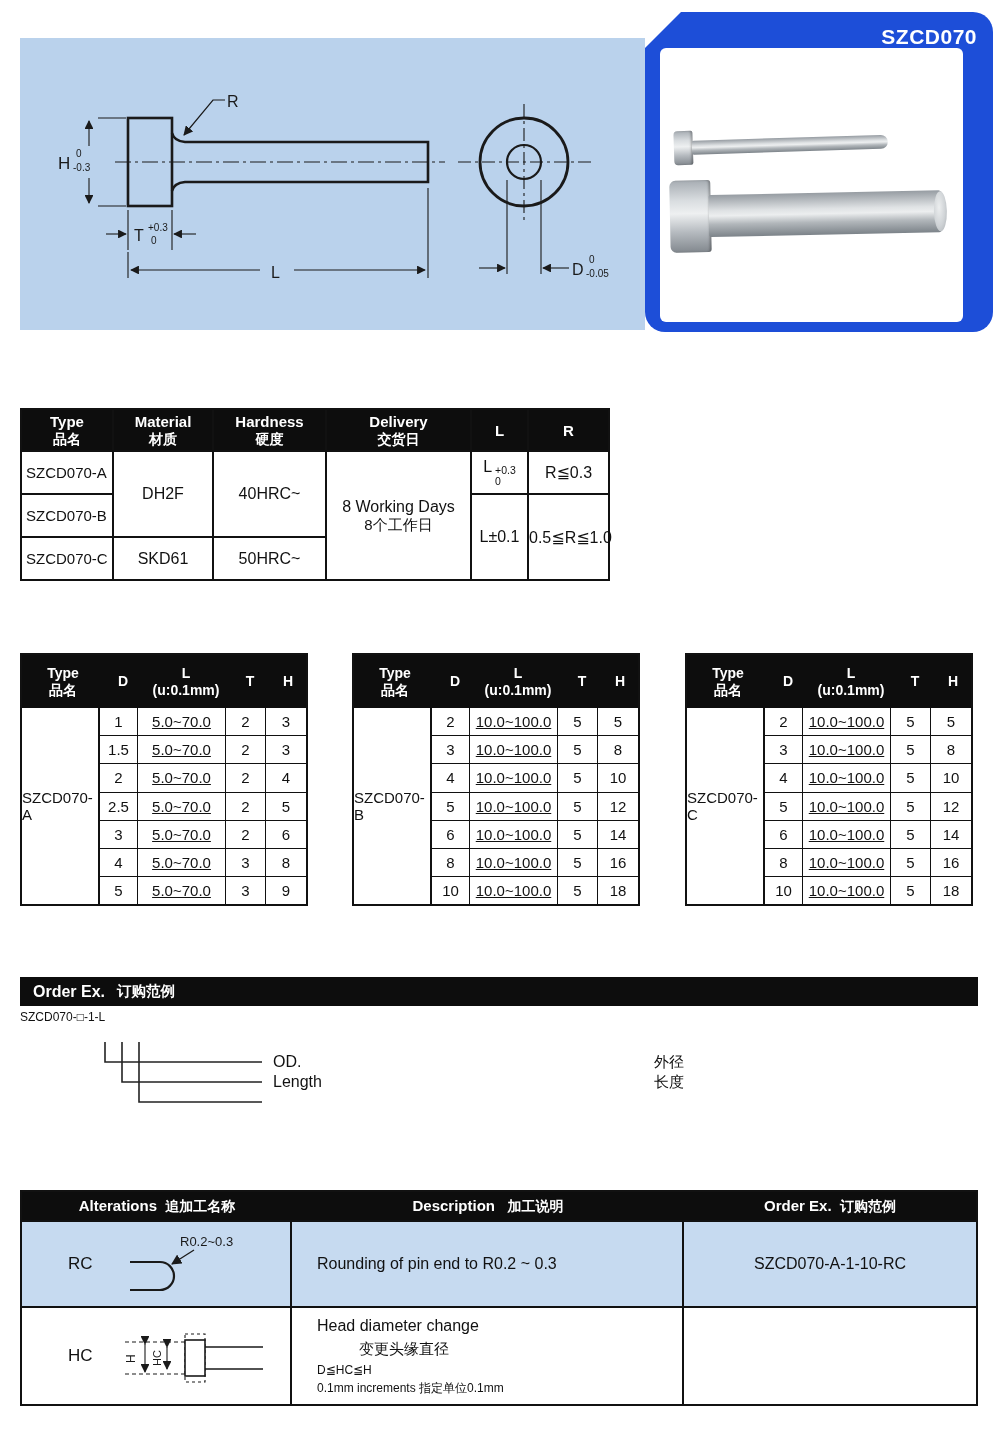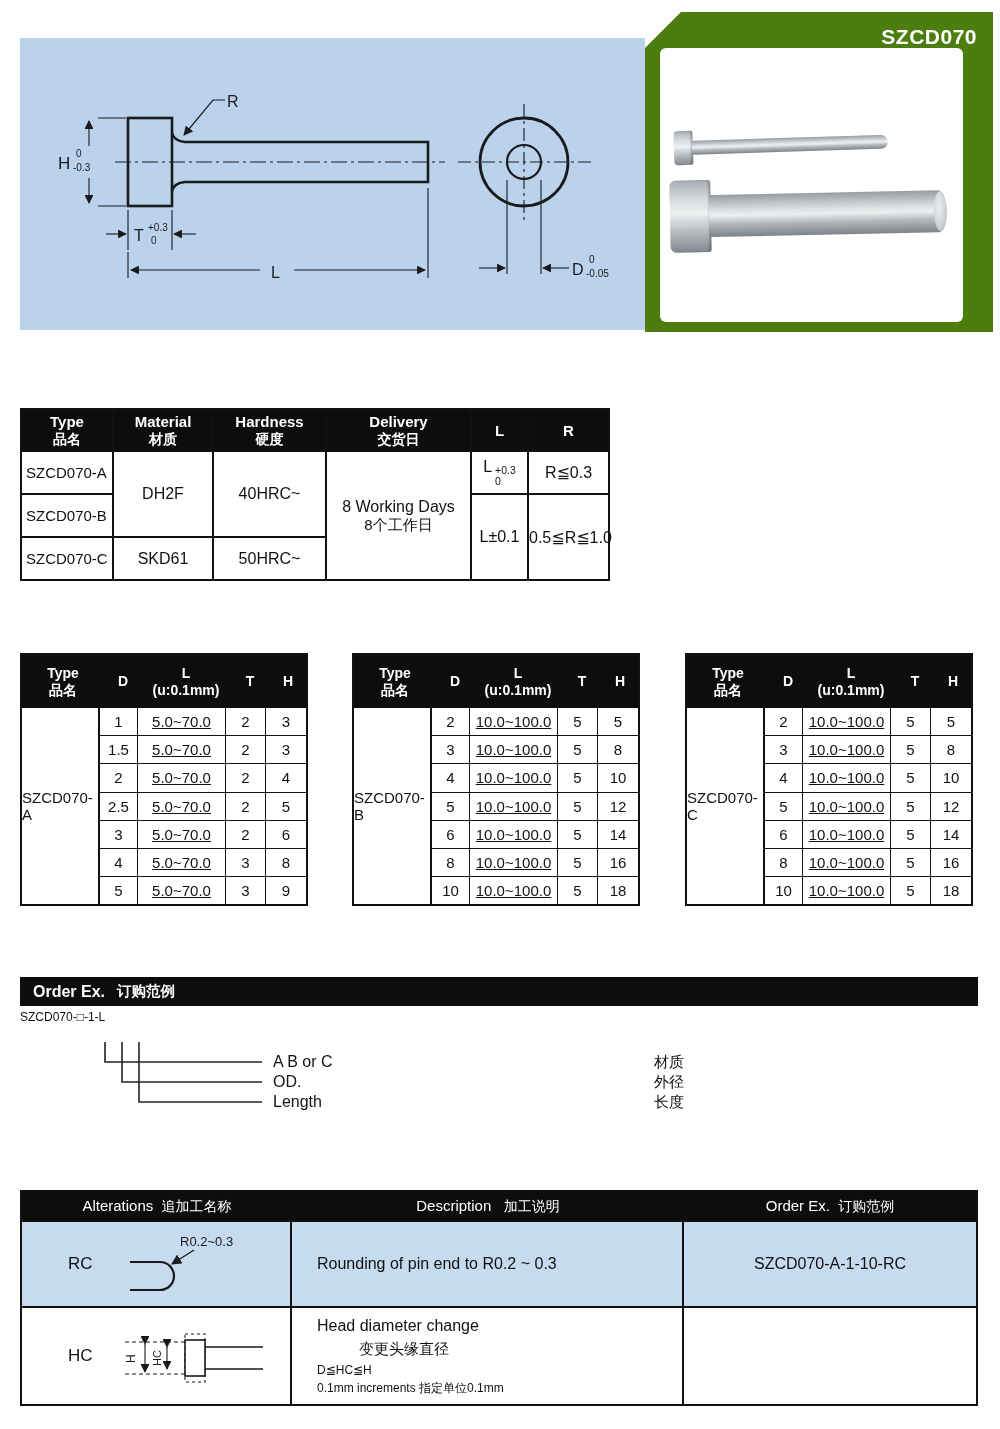--- a/index.html
+++ b/index.html
@@ -5,21 +5,21 @@
   html,body{margin:0;padding:0;background:#fff;}
   body{width:1000px;height:1429px;position:relative;font-family:"Liberation Sans","DejaVu Sans",sans-serif;color:#111;}
   .abs{position:absolute;}
 
   
   #drawing-area{left:20px;top:38px;width:625px;height:292px;background:#bad2ec;}
   #drawing-area svg{display:block;}
   .dwg-txt{fill:#1a1a1a;font-family:"Liberation Sans","DejaVu Sans",sans-serif;}
 
   
-  #photo-frame{left:645px;top:12px;width:348px;height:320px;background:#4d7c0f;border-radius:0;
+  #photo-frame{left:645px;top:12px;width:348px;height:320px;background:#1d4ed8;border-radius:20px;
     clip-path:polygon(36px 0,100% 0,100% 100%,0 100%,0 36px);}
   #photo-title{position:absolute;top:13px;right:16px;color:#fff;font-size:21px;font-weight:bold;letter-spacing:.5px;}
   #photo-inner{position:absolute;left:15px;top:36px;width:303px;height:274px;background:#fff;border-radius:6px;overflow:hidden;}
   .pin{position:absolute;}
   .pin .head{position:absolute;border-radius:4px 2px 2px 4px;
     background:linear-gradient(180deg,#a7adb3 0%,#d9dde0 28%,#eef0f1 46%,#b5babf 72%,#82888e 100%);
     box-shadow:inset -2px 0 2px rgba(0,0,0,.25);}
   .pin .shaft{position:absolute;border-radius:2px 7px 7px 2px / 2px 50% 50% 2px;
     background:linear-gradient(180deg,#969ca2 0%,#dfe2e4 38%,#eceeef 50%,#b2b7bb 70%,#7c8389 100%);}
   #pin-small{left:14px;top:80px;width:215px;height:44px;transform:rotate(-1.8deg);}
@@ -66,21 +66,21 @@
   #order-band .cn{font-size:14.5px;font-weight:600;}
   #order-code{left:20px;top:1010px;font-size:12px;}
   #order-tree{left:100px;top:1040px;}
   #order-items{left:20px;top:1052px;width:664px;}
   .oi-row{display:flex;height:20px;align-items:center;}
   .oi-label{margin-left:253px;font-size:16px;}
   .oi-cn{margin-left:auto;font-size:15px;}
 
   
   #alt-table{left:20px;top:1190px;width:958px;border:2px solid #111;box-sizing:border-box;}
-  #alt-head{display:flex;background:#0d0d0d;color:#fff;height:28px;align-items:center;text-align:center;font-size:15px;font-weight:400;}
+  #alt-head{display:flex;background:#0d0d0d;color:#fff;height:28px;align-items:center;text-align:center;font-size:15px;font-weight:700;}
   .ac1{width:270px;}.ac2{width:392px;}.ac3{width:296px;flex:1;}
   .alt-row{display:flex;border-top:2px solid #111;}
   .alt-row>div{box-sizing:border-box;}
   .alt-row .ac1{border-right:2px solid #111;position:relative;}
   .alt-row .ac2{border-right:2px solid #111;display:flex;flex-direction:column;justify-content:center;padding-left:25px;}
   .alt-row .ac3{display:flex;align-items:center;justify-content:center;font-size:16px;}
   #row-rc{height:84px;background:#c6daf0;}
   #row-hc{height:96px;background:#fff;}
   .alt-code{position:absolute;left:46px;top:50%;transform:translateY(-50%);font-size:17px;}
   .d-en{font-size:16px;line-height:1.5;}
@@ -405,24 +405,20 @@
   <span class="en">Order Ex.</span>
   <span class="cn">订购范例</span>
 </div>
 <div class="abs" id="order-code">SZCD070-□-1-L</div>
 <svg class="abs" id="order-tree" width="170" height="66" viewBox="0 0 170 66">
   <path d="M5,2 V22 H162" fill="none" stroke="#222" stroke-width="1.6"></path>
   <path d="M22,2 V42 H162" fill="none" stroke="#222" stroke-width="1.6"></path>
   <path d="M39,2 V62 H162" fill="none" stroke="#222" stroke-width="1.6"></path>
 </svg>
 <div class="abs" id="order-items">
-  <div class="oi-row">
-    <span class="oi-label">A B or C</span>
-    <span class="oi-cn">材质</span>
-  </div>
     <div class="oi-row">
     <span class="oi-label">OD.</span>
     <span class="oi-cn">外径</span>
   </div>
     <div class="oi-row">
     <span class="oi-label">Length</span>
     <span class="oi-cn">长度</span>
   </div>
 </div>
 

